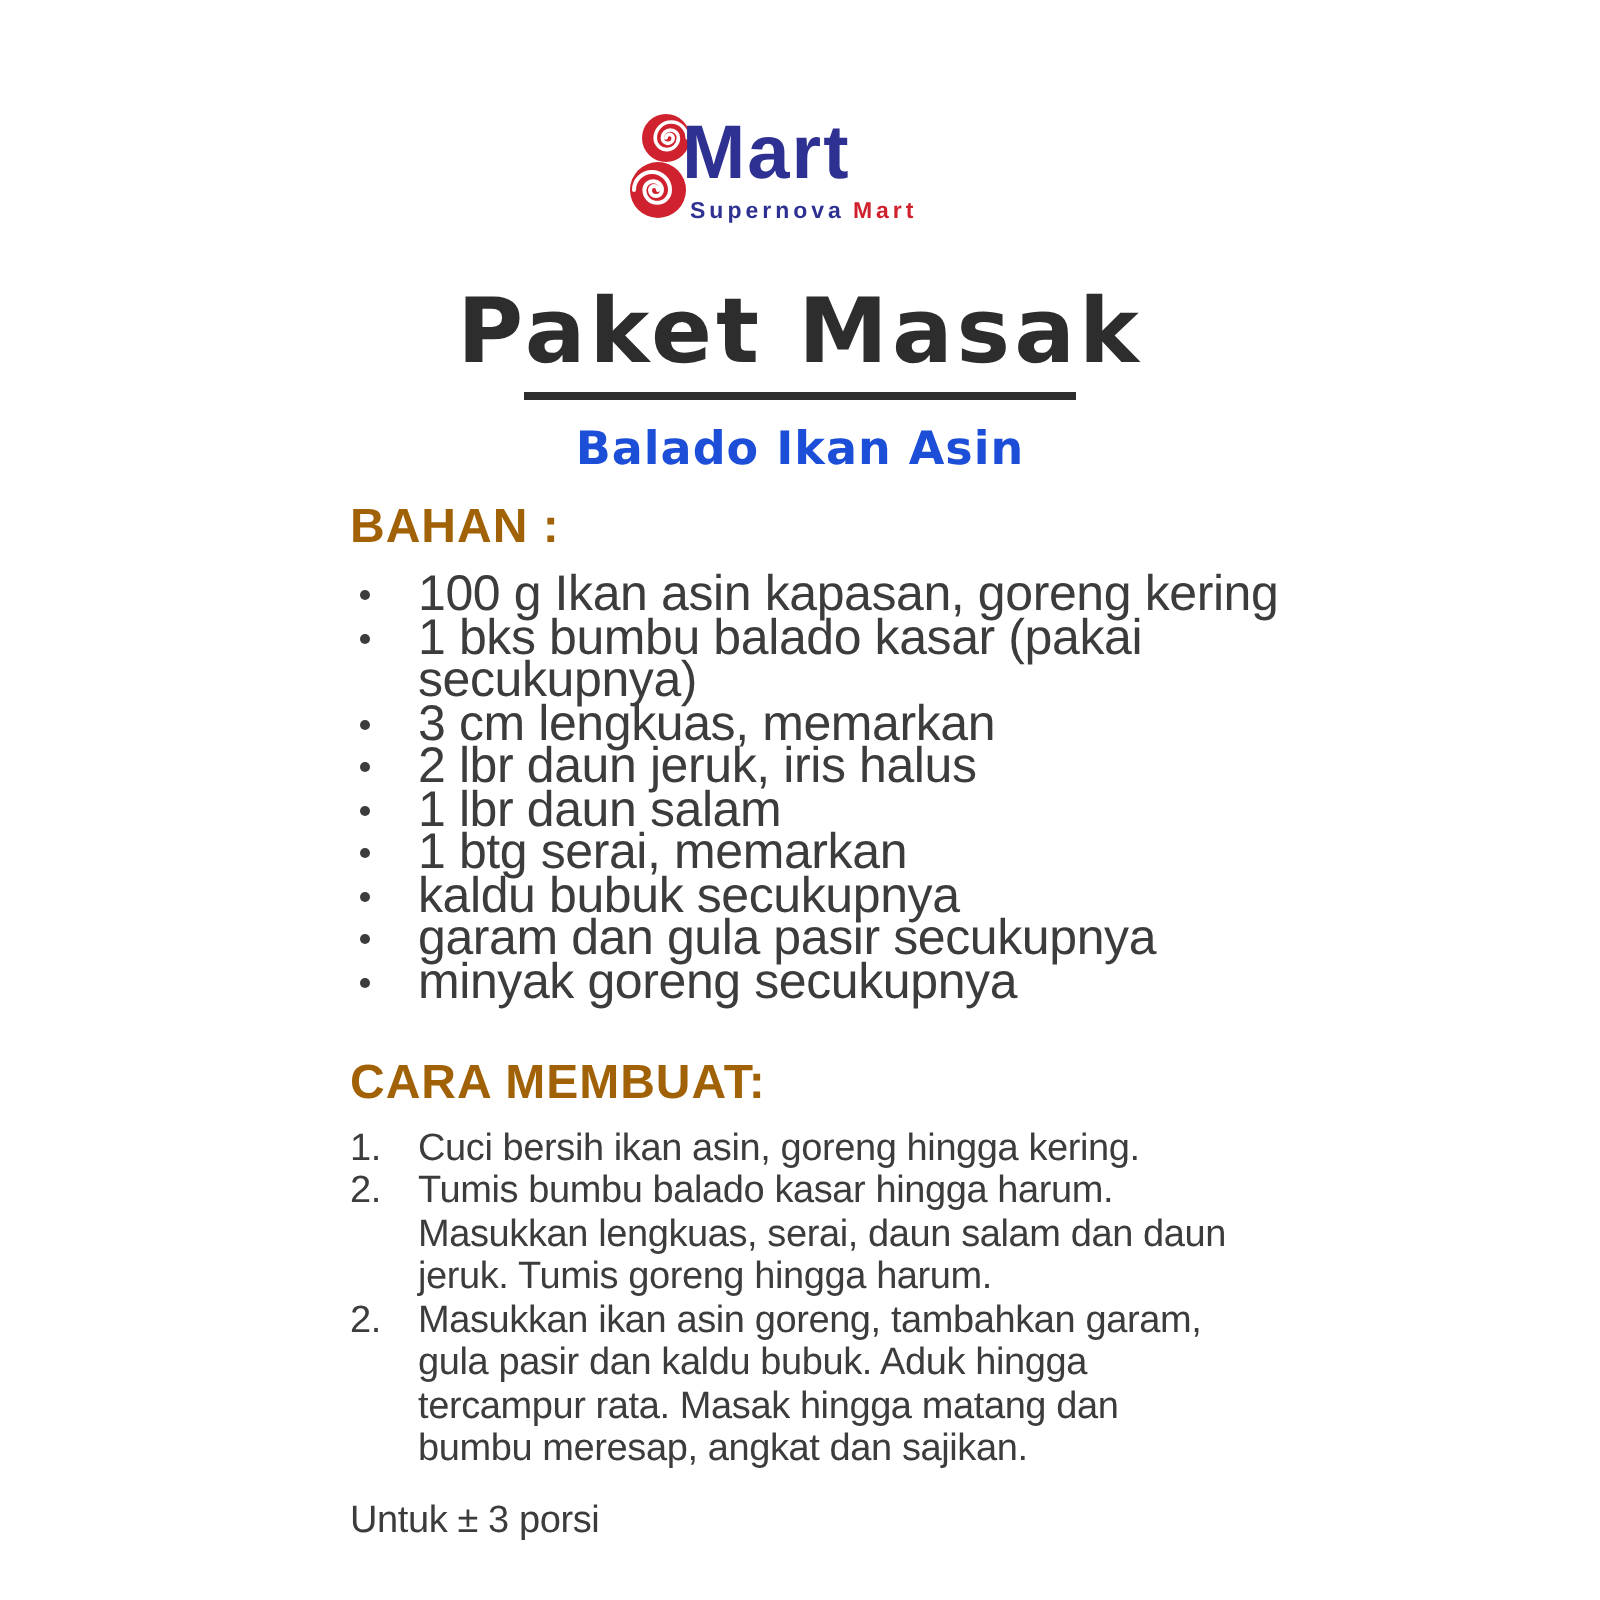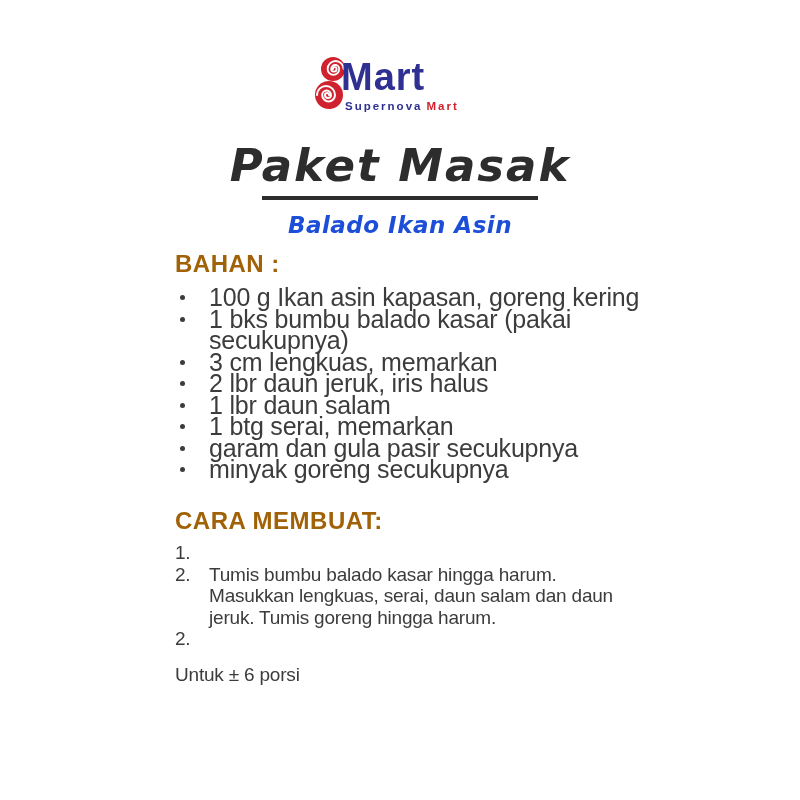--- a/index.html
+++ b/index.html
@@ -22,21 +22,21 @@
   }
   .logo-sub{
     position:absolute;left:31px;top:44px;
     font-size:11.5px;font-weight:bold;letter-spacing:2px;
     white-space:nowrap;
   }
   .logo-sub .supernova{color:#2e3191;}
   .logo-sub .mart{color:#d0222e;margin-left:4px;}
 
   
-  .title-block{position:absolute;top:142px;left:0;width:800px;text-align:center;font-style:italic;}
+  .title-block{position:absolute;top:142px;left:0;width:800px;text-align:center;}
   .main-title{
     margin:0;
     font-family:"DejaVu Sans",sans-serif;
     font-size:45px;font-weight:800;color:#2d2d2d;
     letter-spacing:2px;line-height:1.05;
   }
   .title-underline{width:276px;height:4px;background:#2d2d2d;margin:7px auto 0;}
   .sub-title{
     margin:12px 0 0;
     font-family:"DejaVu Sans",sans-serif;
@@ -121,39 +121,45 @@
       <li>
           <span class="bullet"></span>
           <span class="ingredient-text">1 lbr daun salam</span>
         </li>
       <li>
           <span class="bullet"></span>
           <span class="ingredient-text">1 btg serai, memarkan</span>
         </li>
       <li>
           <span class="bullet"></span>
+          <span class="ingredient-text">kaldu bubuk secukupnya</span>
+        </li>
+      <li>
+          <span class="bullet"></span>
           <span class="ingredient-text">garam dan gula pasir secukupnya</span>
         </li>
       <li>
           <span class="bullet"></span>
           <span class="ingredient-text">minyak goreng secukupnya</span>
         </li>
     </ul>
 
     <h3 class="section-heading steps-heading">CARA MEMBUAT:</h3>
 
     <ol class="step-list">
       <li>
           <span class="step-marker">1.</span>
+          <span class="step-text">Cuci bersih ikan asin, goreng hingga kering.</span>
         </li>
       <li>
           <span class="step-marker">2.</span>
           <span class="step-text">Tumis bumbu balado kasar hingga harum. Masukkan lengkuas, serai, daun salam dan daun jeruk. Tumis goreng hingga harum.</span>
         </li>
       <li>
           <span class="step-marker">2.</span>
+          <span class="step-text">Masukkan ikan asin goreng, tambahkan garam, gula pasir dan kaldu bubuk. Aduk hingga tercampur rata. Masak hingga matang dan bumbu meresap, angkat dan sajikan.</span>
         </li>
     </ol>
 
-    <div class="servings">Untuk ± 6 porsi</div>
+    <div class="servings">Untuk ± 3 porsi</div>
 
   </div>
 </div>
 
 </body></html>

